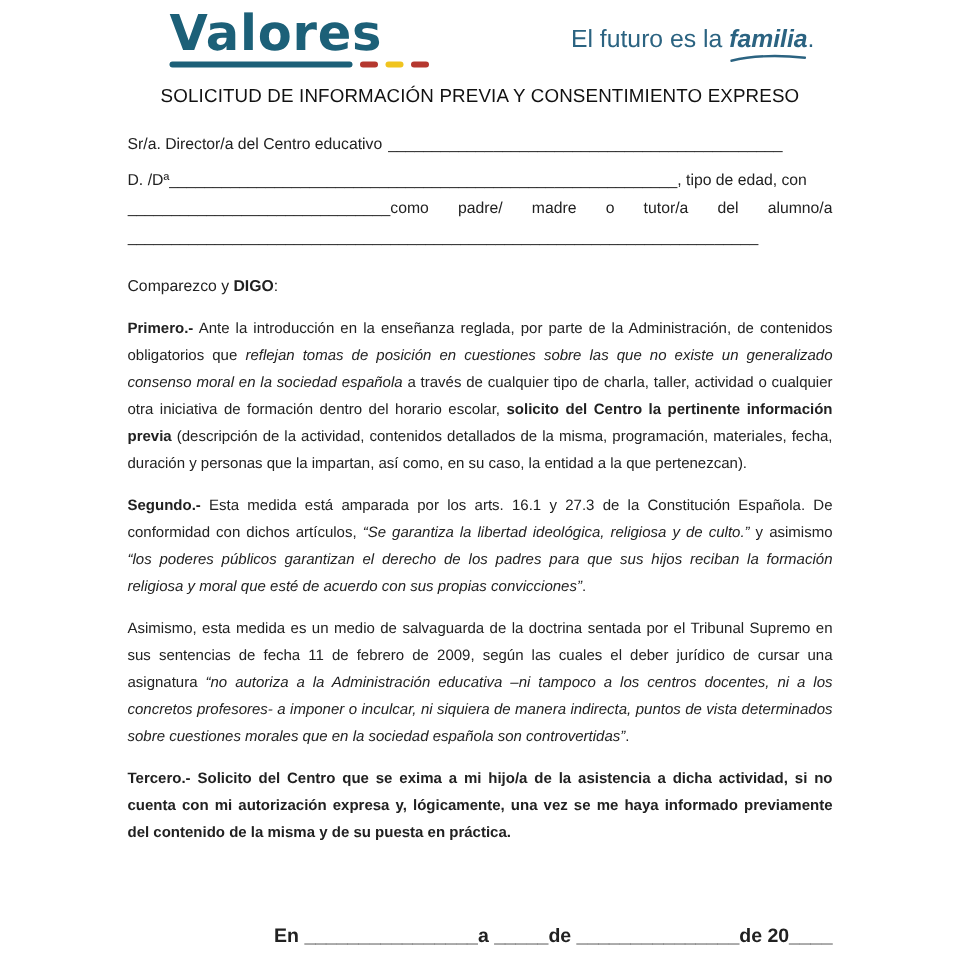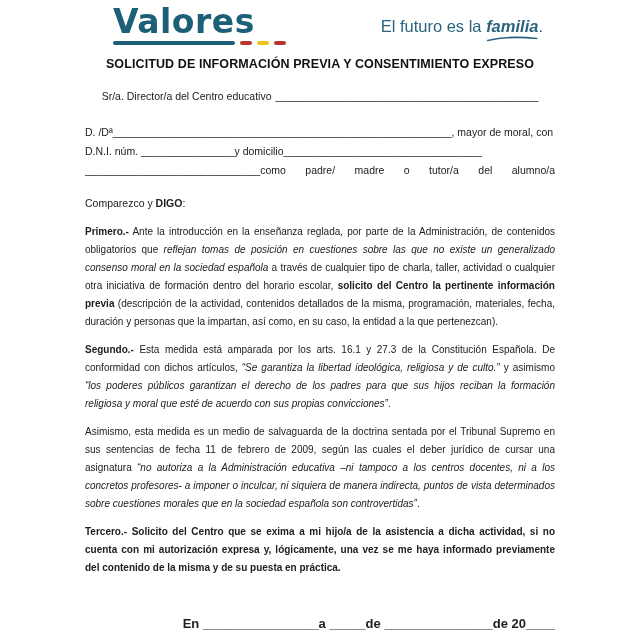--- a/index.html
+++ b/index.html
@@ -22,28 +22,28 @@
   .seg.red { width:12px; background:#B5382F; }
   .seg.yellow { width:12px; background:#F0C41F; }
 
   .tagline { position:absolute; right:12px; top:13px; font-size:16.5px; color:#2B6381; white-space:nowrap; }
   .familia { font-weight:bold; font-style:italic; position:relative; display:inline-block; }
   .swoosh { position:absolute; left:0; bottom:-6px; width:100%; height:8px; overflow:visible; }
   .swoosh path { stroke:#2B6381; stroke-width:1.6; fill:none; stroke-linecap:round; }
 
   
   .title {
-    margin-top:6px; text-align:center; font-weight:bold; font-size:12.5px;
+    margin-top:6px; text-align:center; font-weight:normal; font-size:12.5px;
     line-height:17px; color:#111111; letter-spacing:0.1px; white-space:nowrap;
   }
 
   
   .form { margin-top:14px; font-size:10.5px; }
   .form-line { line-height:19px; white-space:nowrap; overflow:hidden; }
-  .form-line.first { margin-bottom:17px;text-align:center; }
+  .form-line.first { margin-bottom:5px; }
   .form-line.spread { white-space:normal; text-align:justify; text-align-last:justify; }
   .form-line.comparezco { margin-top:14px; }
   .gap { margin-left:4px; }
   .b { font-weight:bold; }
   .i { font-style:italic; }
   .bi { font-weight:normal; font-style:italic; }
 
   
   p.body {
     margin:10px 0 0; font-size:10px; line-height:18px; text-align:justify;
@@ -75,32 +75,32 @@
       <div class="tagline"><span>El futuro es la </span><span class="familia"><span>familia</span><svg class="swoosh" viewBox="0 0 70 8" preserveAspectRatio="none">
               <path d="M2 6.5 Q 30 1.5 68 4.5"></path>
             </svg></span><span>.</span></div>
     </div>
 
     <div class="title">SOLICITUD DE INFORMACIÓN PREVIA Y CONSENTIMIENTO EXPRESO</div>
 
     <div class="form">
       <div class="form-line first"><span>Sr/a. Director/a del Centro educativo</span><span class="gap">_____________________________________________</span></div>
 
-      <div class="form-line"><span>D. /Dª</span><span>__________________________________________________________</span><span>, mayor de moral, con</span></div>
+      <div class="form-line"><span>D. /Dª</span><span>__________________________________________________________</span><span>, tipo de edad, con</span></div>
 
-      <div class="form-line"><span>D.N.I. núm.</span> <span>________________</span><span>y domicilio</span><span>__________________________________</span></div>
 
       <div class="form-line spread"><span>______________________________como</span>
         <span>padre/</span>
         <span>madre</span>
         <span>o</span>
         <span>tutor/a</span>
         <span>del</span>
         <span>alumno/a</span></div>
 
+      <div class="form-line"><span>________________________________________________________________________</span></div>
 
       <div class="form-line comparezco"><span>Comparezco y </span><span class="b">DIGO</span><span>:</span></div>
     </div>
 
     <p class="body"><span class="b">Primero.-</span><span> Ante la introducción en la enseñanza reglada, por parte de la Administración, de contenidos obligatorios que </span><span class="bi">reflejan tomas de posición en cuestiones sobre las que no existe un generalizado consenso moral en la sociedad española</span><span> a través de cualquier tipo de charla, taller, actividad o cualquier otra iniciativa de formación dentro del horario escolar, </span><span class="b">solicito del Centro la pertinente información previa</span><span> (descripción de la actividad, contenidos detallados de la misma, programación, materiales, fecha, duración y personas que la impartan, así como, en su caso, la entidad a la que pertenezcan).</span></p>
 
     <p class="body"><span class="b">Segundo.-</span><span> Esta medida está amparada por los arts. 16.1 y 27.3 de la Constitución Española. De conformidad con dichos artículos, </span><span class="i">“Se garantiza la libertad ideológica, religiosa y de culto.”</span><span> y asimismo </span><span class="bi">“los poderes públicos garantizan el derecho de los padres para que sus hijos reciban la formación religiosa y moral que esté de acuerdo con sus propias convicciones”</span><span>.</span></p>
 
     <p class="body"><span>Asimismo, esta medida es un medio de salvaguarda de la doctrina sentada por el Tribunal Supremo en sus sentencias de fecha 11 de febrero de 2009, según las cuales el deber jurídico de cursar una asignatura </span><span class="bi">“no autoriza a la Administración educativa –ni tampoco a los centros docentes, ni a los concretos profesores- a imponer o inculcar, ni siquiera de manera indirecta, puntos de vista determinados sobre cuestiones morales que en la sociedad española son controvertidas”</span><span>.</span></p>
 

